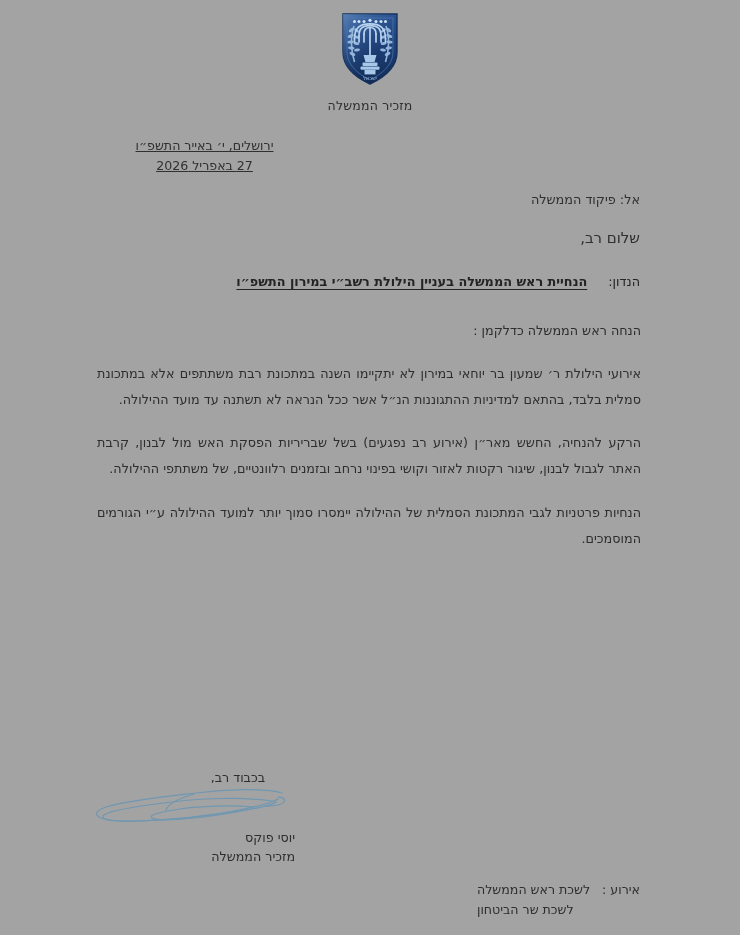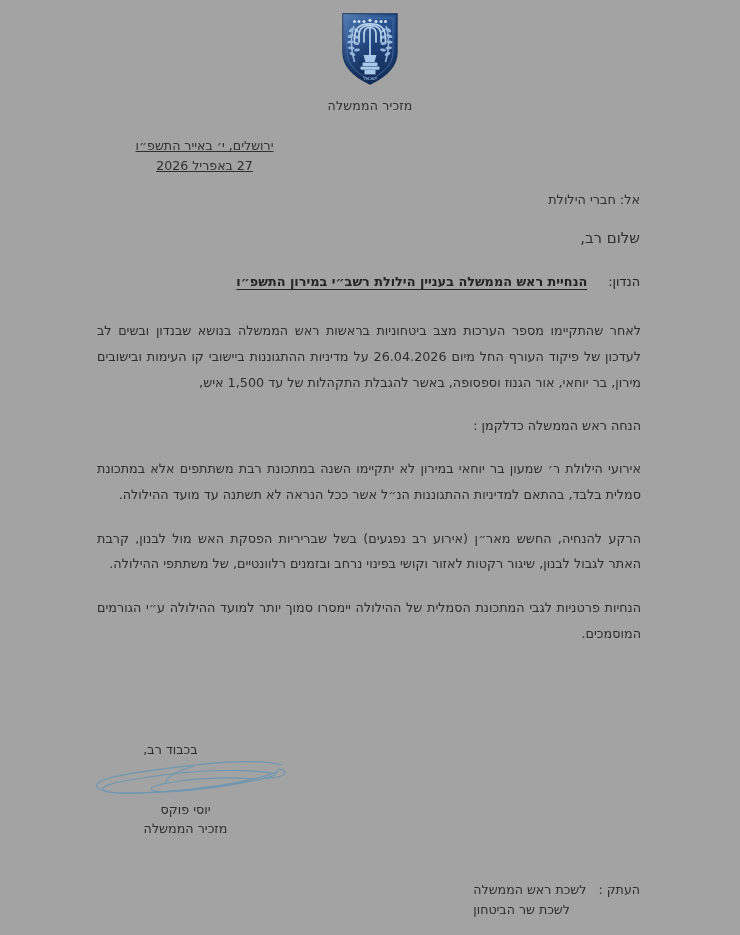--- a/index.html
+++ b/index.html
@@ -122,24 +122,24 @@
     text-align: right;
   }
   .para.tight {
     margin-bottom: 17px;
     text-align: right;
   }
 
   
   .signature {
     position: absolute;
-    top: 742px;
+    top: 770px;
     left: 76px;
     width: 225px;
-    text-align: center;
+    text-align: right;
     direction: rtl;
   }
   .sig-regards {
     font-size: 12.7px;
     color: #2e2e2e;
     margin-bottom: 2px;
     padding-right: 36px;
   }
   .sig-mark {
     height: 42px;
@@ -263,29 +263,28 @@
       </svg>
     </div>
     <div class="emblem-caption">מזכיר הממשלה</div>
   </div>
 
   <div class="datebox">
     <div>ירושלים, י׳ באייר התשפ״ו</div>
     <div class="greg">27 באפריל 2026</div>
   </div>
 
-  <div class="addressee">אל: חברי הילולת</div>
+  <div class="addressee">אל: פיקוד הממשלה</div>
   <div class="salutation">שלום רב,</div>
 
   <div class="subject">
     <span class="label">הנדון:</span><span class="value">הנחיית ראש הממשלה בעניין הילולת רשב״י במירון התשפ״ו</span>
   </div>
 
   <div class="body-block">
-    <p class="para">לאחר שהתקיימו מספר הערכות מצב ביטחוניות בראשות ראש הממשלה בנושא שבנדון ובשים לב לעדכון של פיקוד העורף החל מיום 26.04.2026 על מדיניות ההתגוננות ביישובי קו העימות ובישובים מירון, בר יוחאי, אור הגנוז וספסופה, באשר להגבלת התקהלות של עד 1,500 איש,</p>
     <p class="para short tight">הנחה ראש הממשלה כדלקמן :</p>
     <p class="para">אירועי הילולת ר׳ שמעון בר יוחאי במירון לא יתקיימו השנה במתכונת רבת משתתפים אלא במתכונת סמלית בלבד, בהתאם למדיניות ההתגוננות הנ״ל אשר ככל הנראה לא תשתנה עד מועד ההילולה.</p>
     <p class="para">הרקע להנחיה, החשש מאר״ן (אירוע רב נפגעים) בשל שבריריות הפסקת האש מול לבנון, קרבת האתר לגבול לבנון, שיגור רקטות לאזור וקושי בפינוי נרחב ובזמנים רלוונטיים, של משתתפי ההילולה.</p>
     <p class="para">הנחיות פרטניות לגבי המתכונת הסמלית של ההילולה יימסרו סמוך יותר למועד ההילולה ע״י הגורמים המוסמכים.</p>
   </div>
 
   <div class="signature">
     <div class="sig-regards">בכבוד רב,</div>
     <div class="sig-mark">
       <svg viewBox="0 0 225 42" width="225" height="42" aria-hidden="true">
@@ -301,20 +300,20 @@
           <path d="M202 12 C206 12 210 14 208 17 C206 20 198 21 190 21"></path>
           <path d="M118 9 C104 13 92 19 90 25"></path>
         </g>
       </svg>
     </div>
     <div class="sig-name">יוסי פוקס</div>
     <div class="sig-title">מזכיר הממשלה</div>
   </div>
 
   <div class="cc">
-    <div class="cc-label">העתק :</div>
+    <div class="cc-label">אירוע :</div>
     <div class="cc-list">
       <div>לשכת ראש הממשלה</div>
       <div>לשכת שר הביטחון</div>
     </div>
   </div>
 
 </div>
 
 </body></html>

